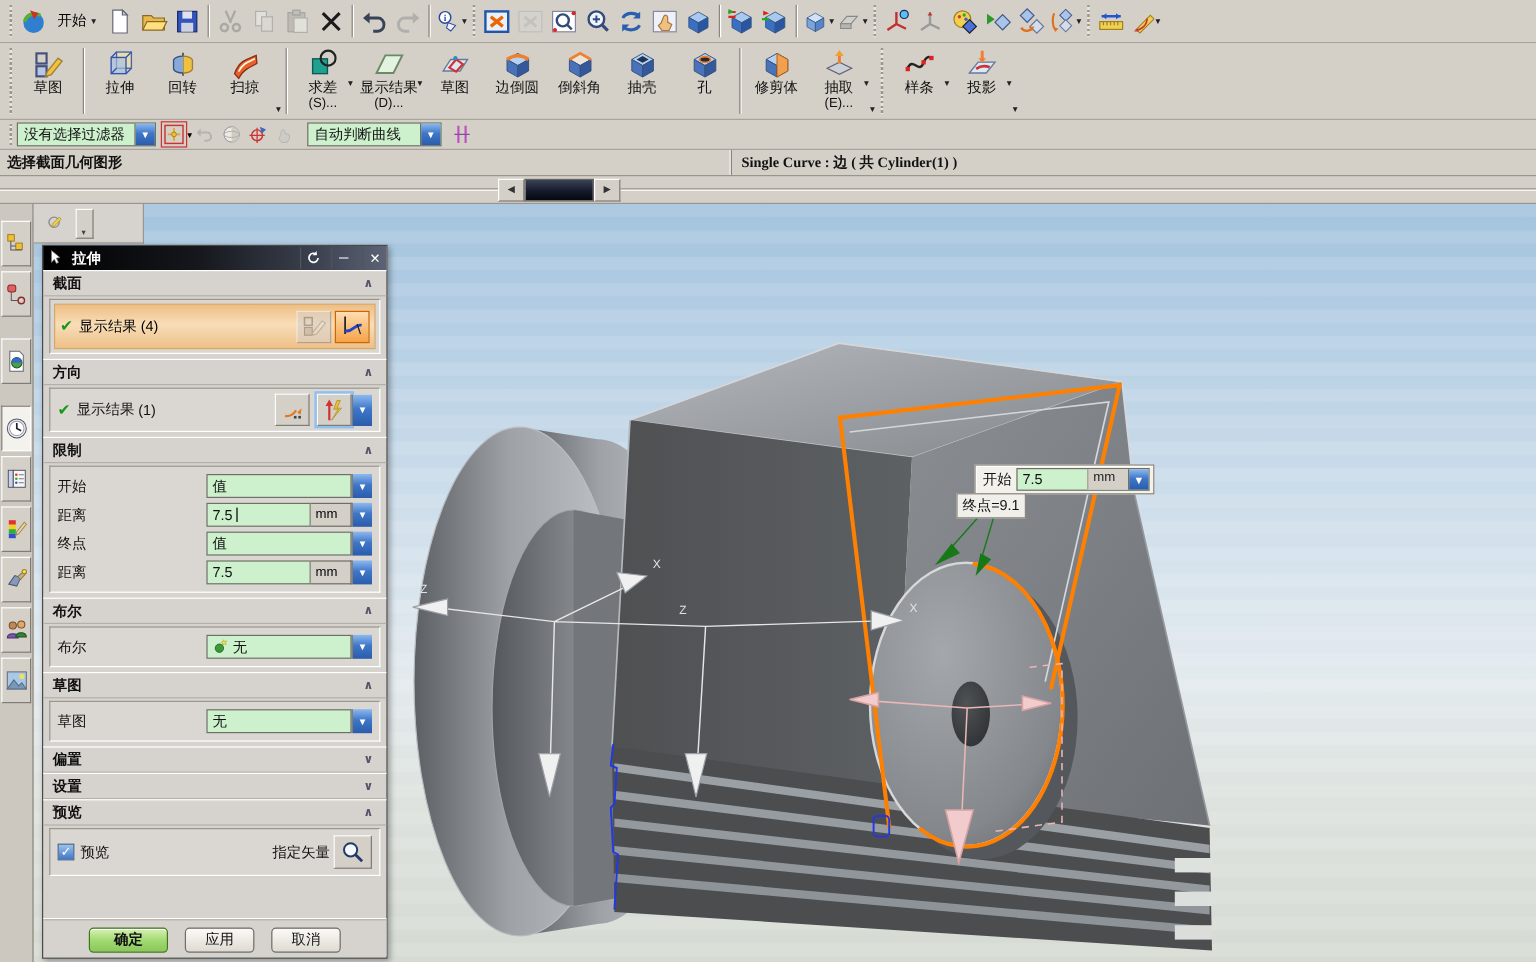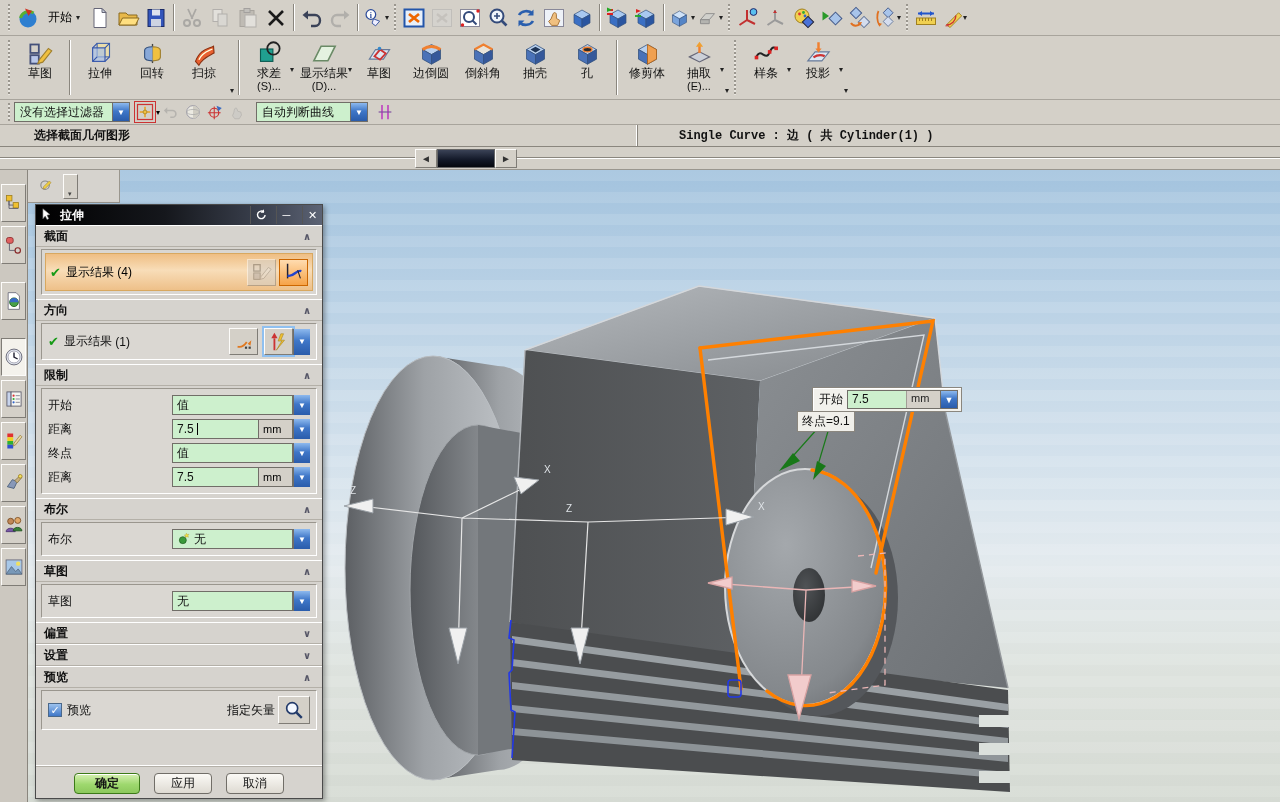--- a/index.html
+++ b/index.html
@@ -1,18 +1,18 @@
 <!DOCTYPE html>
 <html><head>
 <meta charset="utf-8">
 <style>
   * { margin:0; padding:0; box-sizing:border-box; }
   html,body { width:1280px; height:802px; overflow:hidden; }
   body { font-family:"Liberation Sans","DejaVu Sans",sans-serif; font-size:12px; background:#d4d0c8; position:relative; }
-  .mono { font-family:Liberation Mono, monospace;margin-left:33px; }
+  .mono { font-family:Liberation Serif, serif; }
 
   
   .up   { border:1px solid; border-color:#fdfcfa #7f7c76 #7f7c76 #fdfcfa; background:#d4d0c8; }
   .vsep { width:2px; align-self:stretch; margin:2px 3px; border-left:1px solid #8a867e; border-right:1px solid #ffffff; }
   .grip { width:4px; align-self:stretch; margin:2px 3px; background-image:repeating-linear-gradient(180deg,#9a968e 0 2px,#e8e5df 2px 4px); background-size:2px 100%; background-repeat:no-repeat; background-position:1px 0; }
 
   
   #tb1 { height:36px; display:flex; align-items:center; padding:2px 4px; border-bottom:1px solid #a8a49c; }
   #tb1 .tbtn { width:28px; height:28px; display:flex; align-items:center; justify-content:center; border:1px solid transparent; position:relative; }
   #tb1 .tbtn svg { width:24px; height:24px; }
@@ -31,21 +31,21 @@
   
   #selbar { height:25px; display:flex; align-items:center; padding:1px 4px; border-bottom:1px solid #a8a49c; }
   .combo { display:flex; height:20px; border:1px solid #716e68; background:#cdf0cd; align-items:center; }
   .combo .cval { padding:0 5px; font-size:12px; color:#111; white-space:nowrap; }
   .ddbtn { width:17px; height:100%; display:flex; align-items:center; justify-content:center; color:#fff; font-size:8px; background:linear-gradient(180deg,#8db9ee,#3f77c8 45%,#2a5cab); border-left:1px solid #716e68; }
   .sbtn { width:22px; height:22px; display:flex; align-items:center; justify-content:center; position:relative; }
   .sbtn svg { width:18px; height:18px; }
   .sbtn.dis { opacity:.4; filter:grayscale(1); }
 
   
-  #statusbar { height:22px; display:flex; align-items:stretch; border-bottom:1px solid #8a867e; background:#d4d0c8;padding-left:28px; }
+  #statusbar { height:22px; display:flex; align-items:stretch; border-bottom:1px solid #8a867e; background:#d4d0c8; }
   #prompt { flex:0 0 610px; display:flex; align-items:center; padding:0 6px; font-weight:bold; color:#111; border-right:1px solid #8a867e; box-shadow:inset -1px 0 #fff; }
   #status { flex:1; display:flex; align-items:center; padding:0 8px; font-weight:bold; color:#111; font-size:12px; }
 
   
   #dockstrip { height:23px; position:relative; background:#d4d0c8; border-bottom:1px solid #9a968e; }
   #dockstrip .groove { position:absolute; left:0; right:0; top:10px; height:2px; border-top:1px solid #8a867e; border-bottom:1px solid #fff; }
   #hscroll { position:absolute; left:415px; top:2px; width:102px; height:19px; display:flex; }
   #hscroll .sb { width:22px; height:100%; display:flex; align-items:center; justify-content:center; font-size:10px; color:#333; }
   #hscroll .thumb { flex:1; background:linear-gradient(180deg,#3a4256,#141a2a 55%,#05070e); border:1px solid #666; }
 

